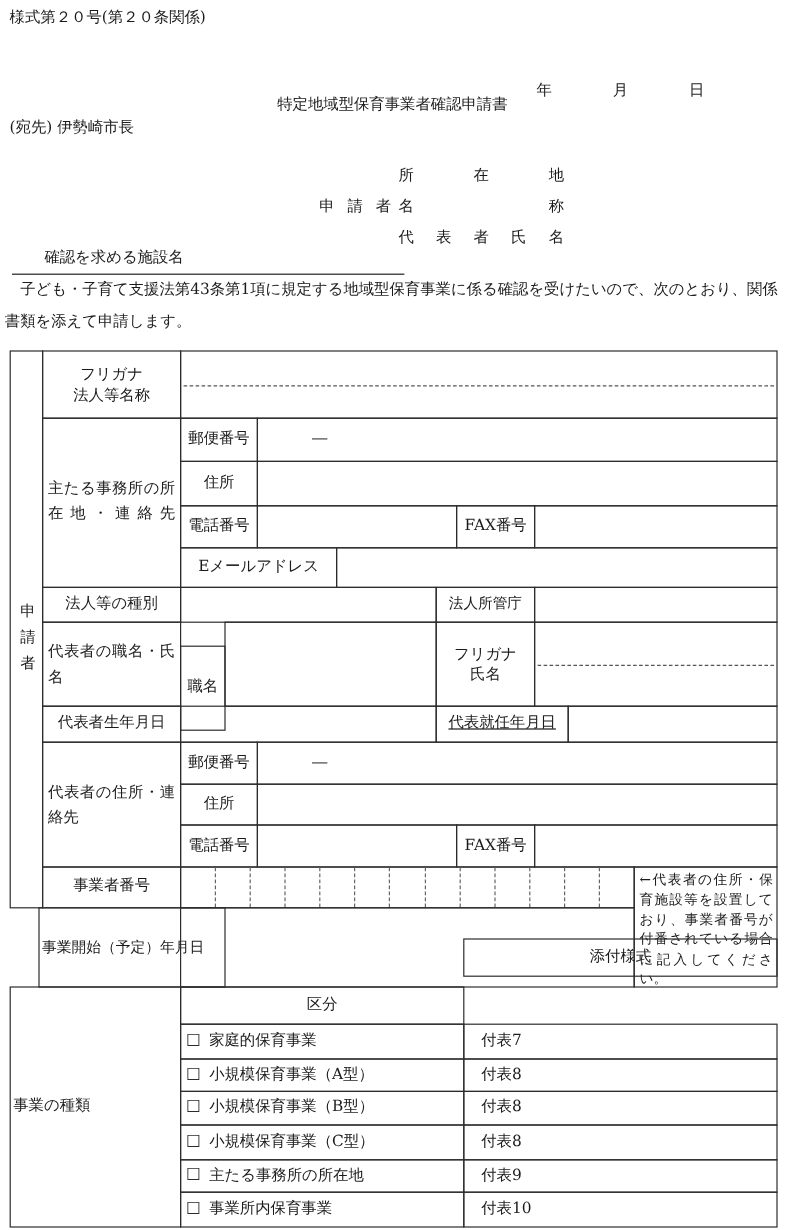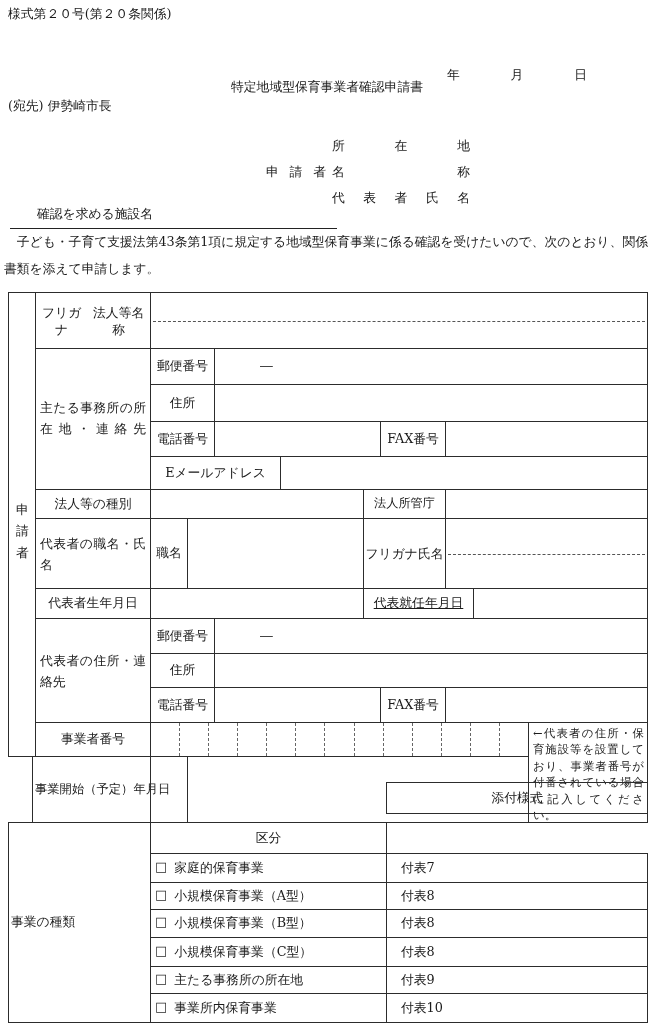--- a/index.html
+++ b/index.html
@@ -8,21 +8,21 @@
     font-family:"DejaVu Serif","Liberation Serif",serif;
     color:#1b1b1b;font-size:12.8px;overflow:hidden;
   }
   .abs{position:absolute;}
   .cell{
     position:absolute;box-sizing:border-box;border:1px solid #2c2c2c;
     display:flex;align-items:center;justify-content:center;
     text-align:center;line-height:1.3;background:transparent;
   }
   .cell.left{justify-content:flex-start;text-align:left;}
-  .cell.stack{flex-direction:row;line-height:17px;}
+  .cell.stack{flex-direction:column;line-height:17px;}
   .cell.blk{display:block;}
   .jst{text-align:justify;text-justify:inter-character;line-height:21px;}
   .jst-last{text-align-last:justify;}
   .jst-left-last{text-align-last:left;}
   .justlast{text-align:justify;text-align-last:justify;text-justify:inter-character;}
   .vert{writing-mode:vertical-rl;letter-spacing:1.7em;}
   .dash-mid{position:absolute;left:2px;right:2px;top:50%;border-top:1px dashed #555;}
   .pn-wrap{padding:0;}
   .digit{flex:1;height:100%;border-right:1px dashed #666;}
   .digit:last-child{border-right:none;}
@@ -93,21 +93,21 @@
 
 <div class="cell" style="left:150px;top:456px;width:131px;height:34px;">Eメールアドレス</div>
 <div class="cell" style="left:280px;top:456px;width:368px;height:34px;"></div>
 
 <div class="cell" style="left:35px;top:489px;width:116px;height:30px;">法人等の種別</div>
 <div class="cell" style="left:150px;top:489px;width:214px;height:30px;"></div>
 <div class="cell small" style="left:363px;top:489px;width:83px;height:30px;">法人所管庁</div>
 <div class="cell" style="left:445px;top:489px;width:203px;height:30px;"></div>
 
 <div class="cell blk jst jst-left-last" style="left:35px;top:518px;width:116px;height:71px;padding:14px 4px 0 4px;">代表者の職名・氏名</div>
-<div class="cell" style="left:150px;top:518px;width:38px;height:71px;">職名</div>
+<div class="cell" style="left:150px;top:538px;width:38px;height:71px;">職名</div>
 <div class="cell" style="left:187px;top:518px;width:177px;height:71px;"></div>
 <div class="cell stack" style="left:363px;top:518px;width:83px;height:71px;">
   <span>フリガナ</span>
   <span>氏名</span>
 </div>
 <div class="cell" style="left:445px;top:518px;width:203px;height:71px;">
   <div class="dash-mid"></div>
 </div>
 
 <div class="cell" style="left:35px;top:588px;width:116px;height:31px;">代表者生年月日</div>

